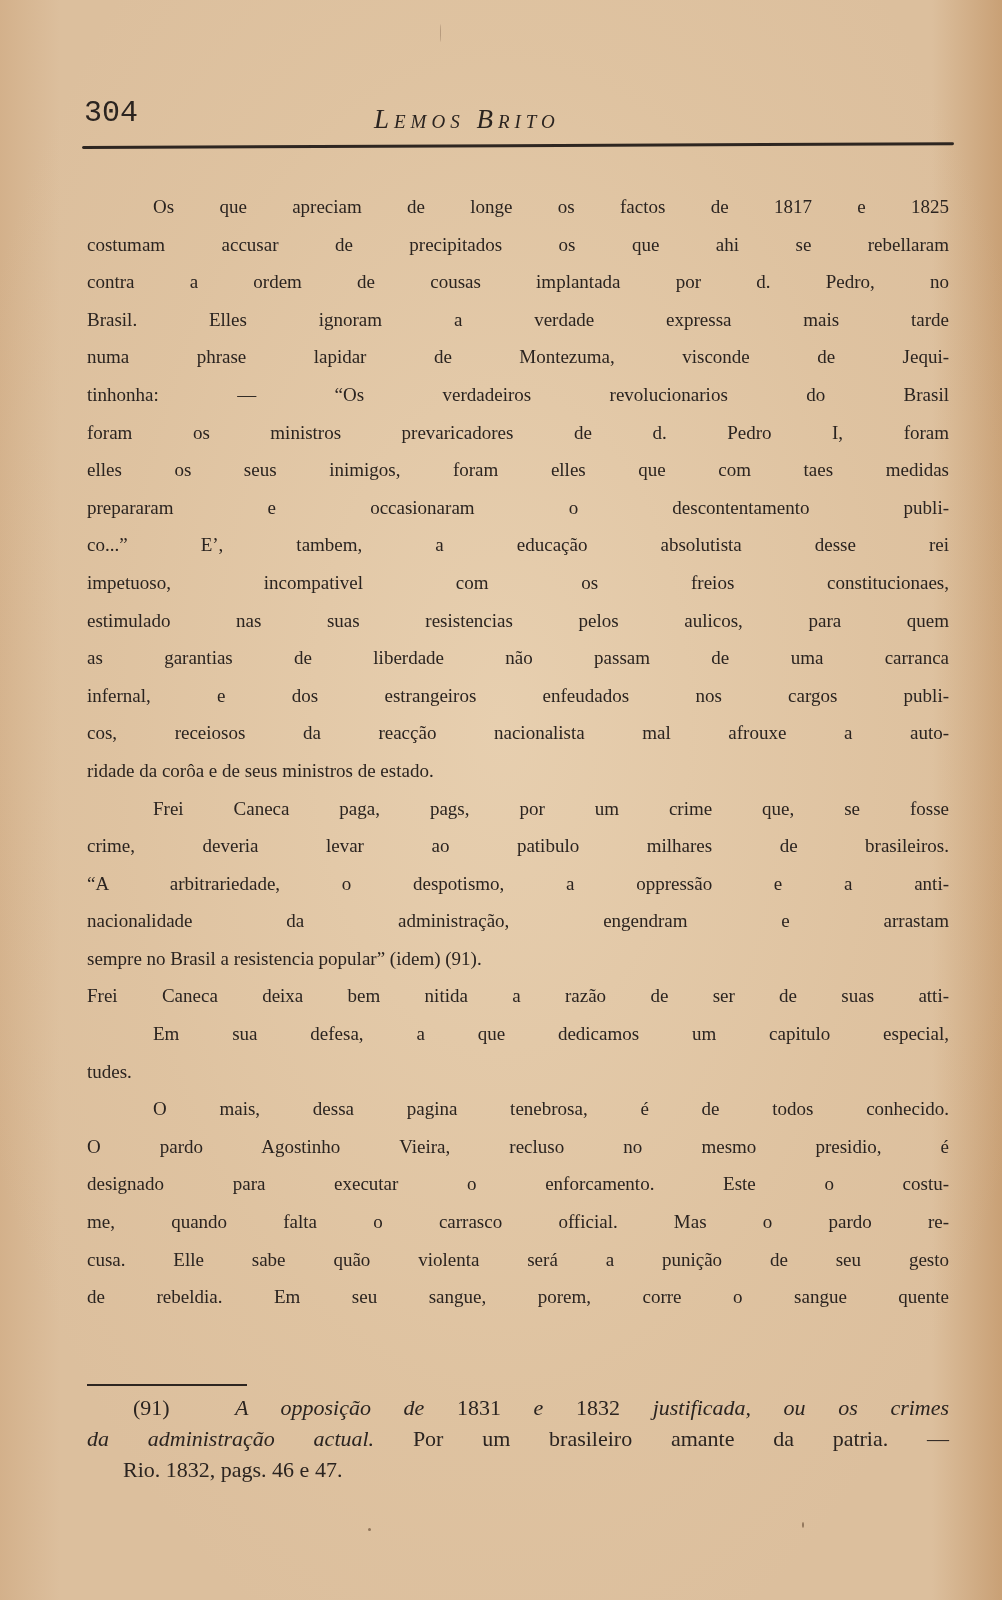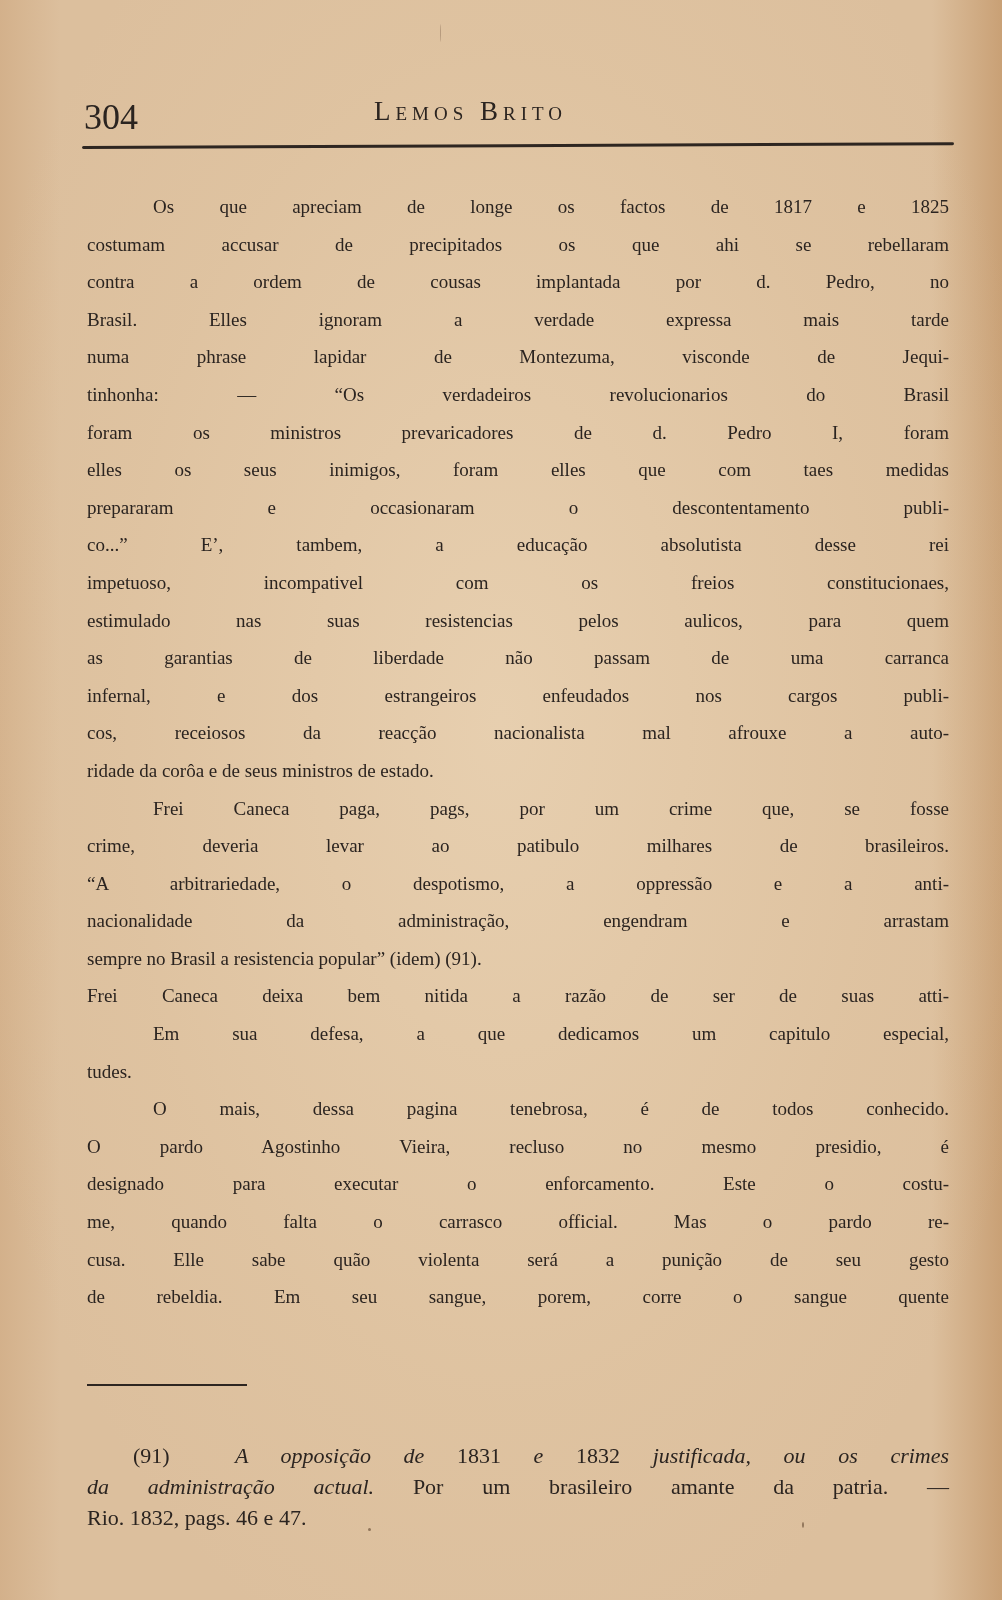--- a/index.html
+++ b/index.html
@@ -27,30 +27,32 @@
       position: absolute;
       left: 84px;
       top: 96px;
       width: 870px;
       height: 40px;
     }
     .page-number {
       position: absolute;
       left: 0;
       top: 0;
-      font-size: 36px;
+      font-size: 30px;
       letter-spacing: 0;
+      font-family: Liberation Mono, monospace;
     }
     .running-title {
       position: absolute;
       left: 290px;
-      top: 0;
+      top: 8px;
       font-size: 27px;
       font-variant: small-caps;
       letter-spacing: 5px;
+      font-style: italic;
     }
     .head-rule {
       position: absolute;
       left: 82px;
       top: 146px;
       width: 872px;
       height: 3px;
       background: #2e2621;
       border-radius: 2px;
       transform: rotate(-0.25deg);
@@ -93,22 +95,22 @@
     }
     .fn-line {
       display: block;
       height: 31px;
       line-height: 31px;
       font-size: 22px;
       white-space: nowrap;
       text-align: justify;
       text-align-last: justify;
     }
-    .fn-line.indent { padding-left: 46px; margin-top: 48px; }
-    .fn-line.last { text-align-last: left; }
+    .fn-line.indent { padding-left: 46px; }
+    .fn-line.last { text-align-last: left; margin-left: 36px; }
     .fn-line .it { font-style: italic; }
     .speck {
       position: absolute;
       width: 3px; height: 3px;
       border-radius: 50%;
       background: rgba(80,55,35,0.55);
     }
   </style>
 </head>
 <body>

